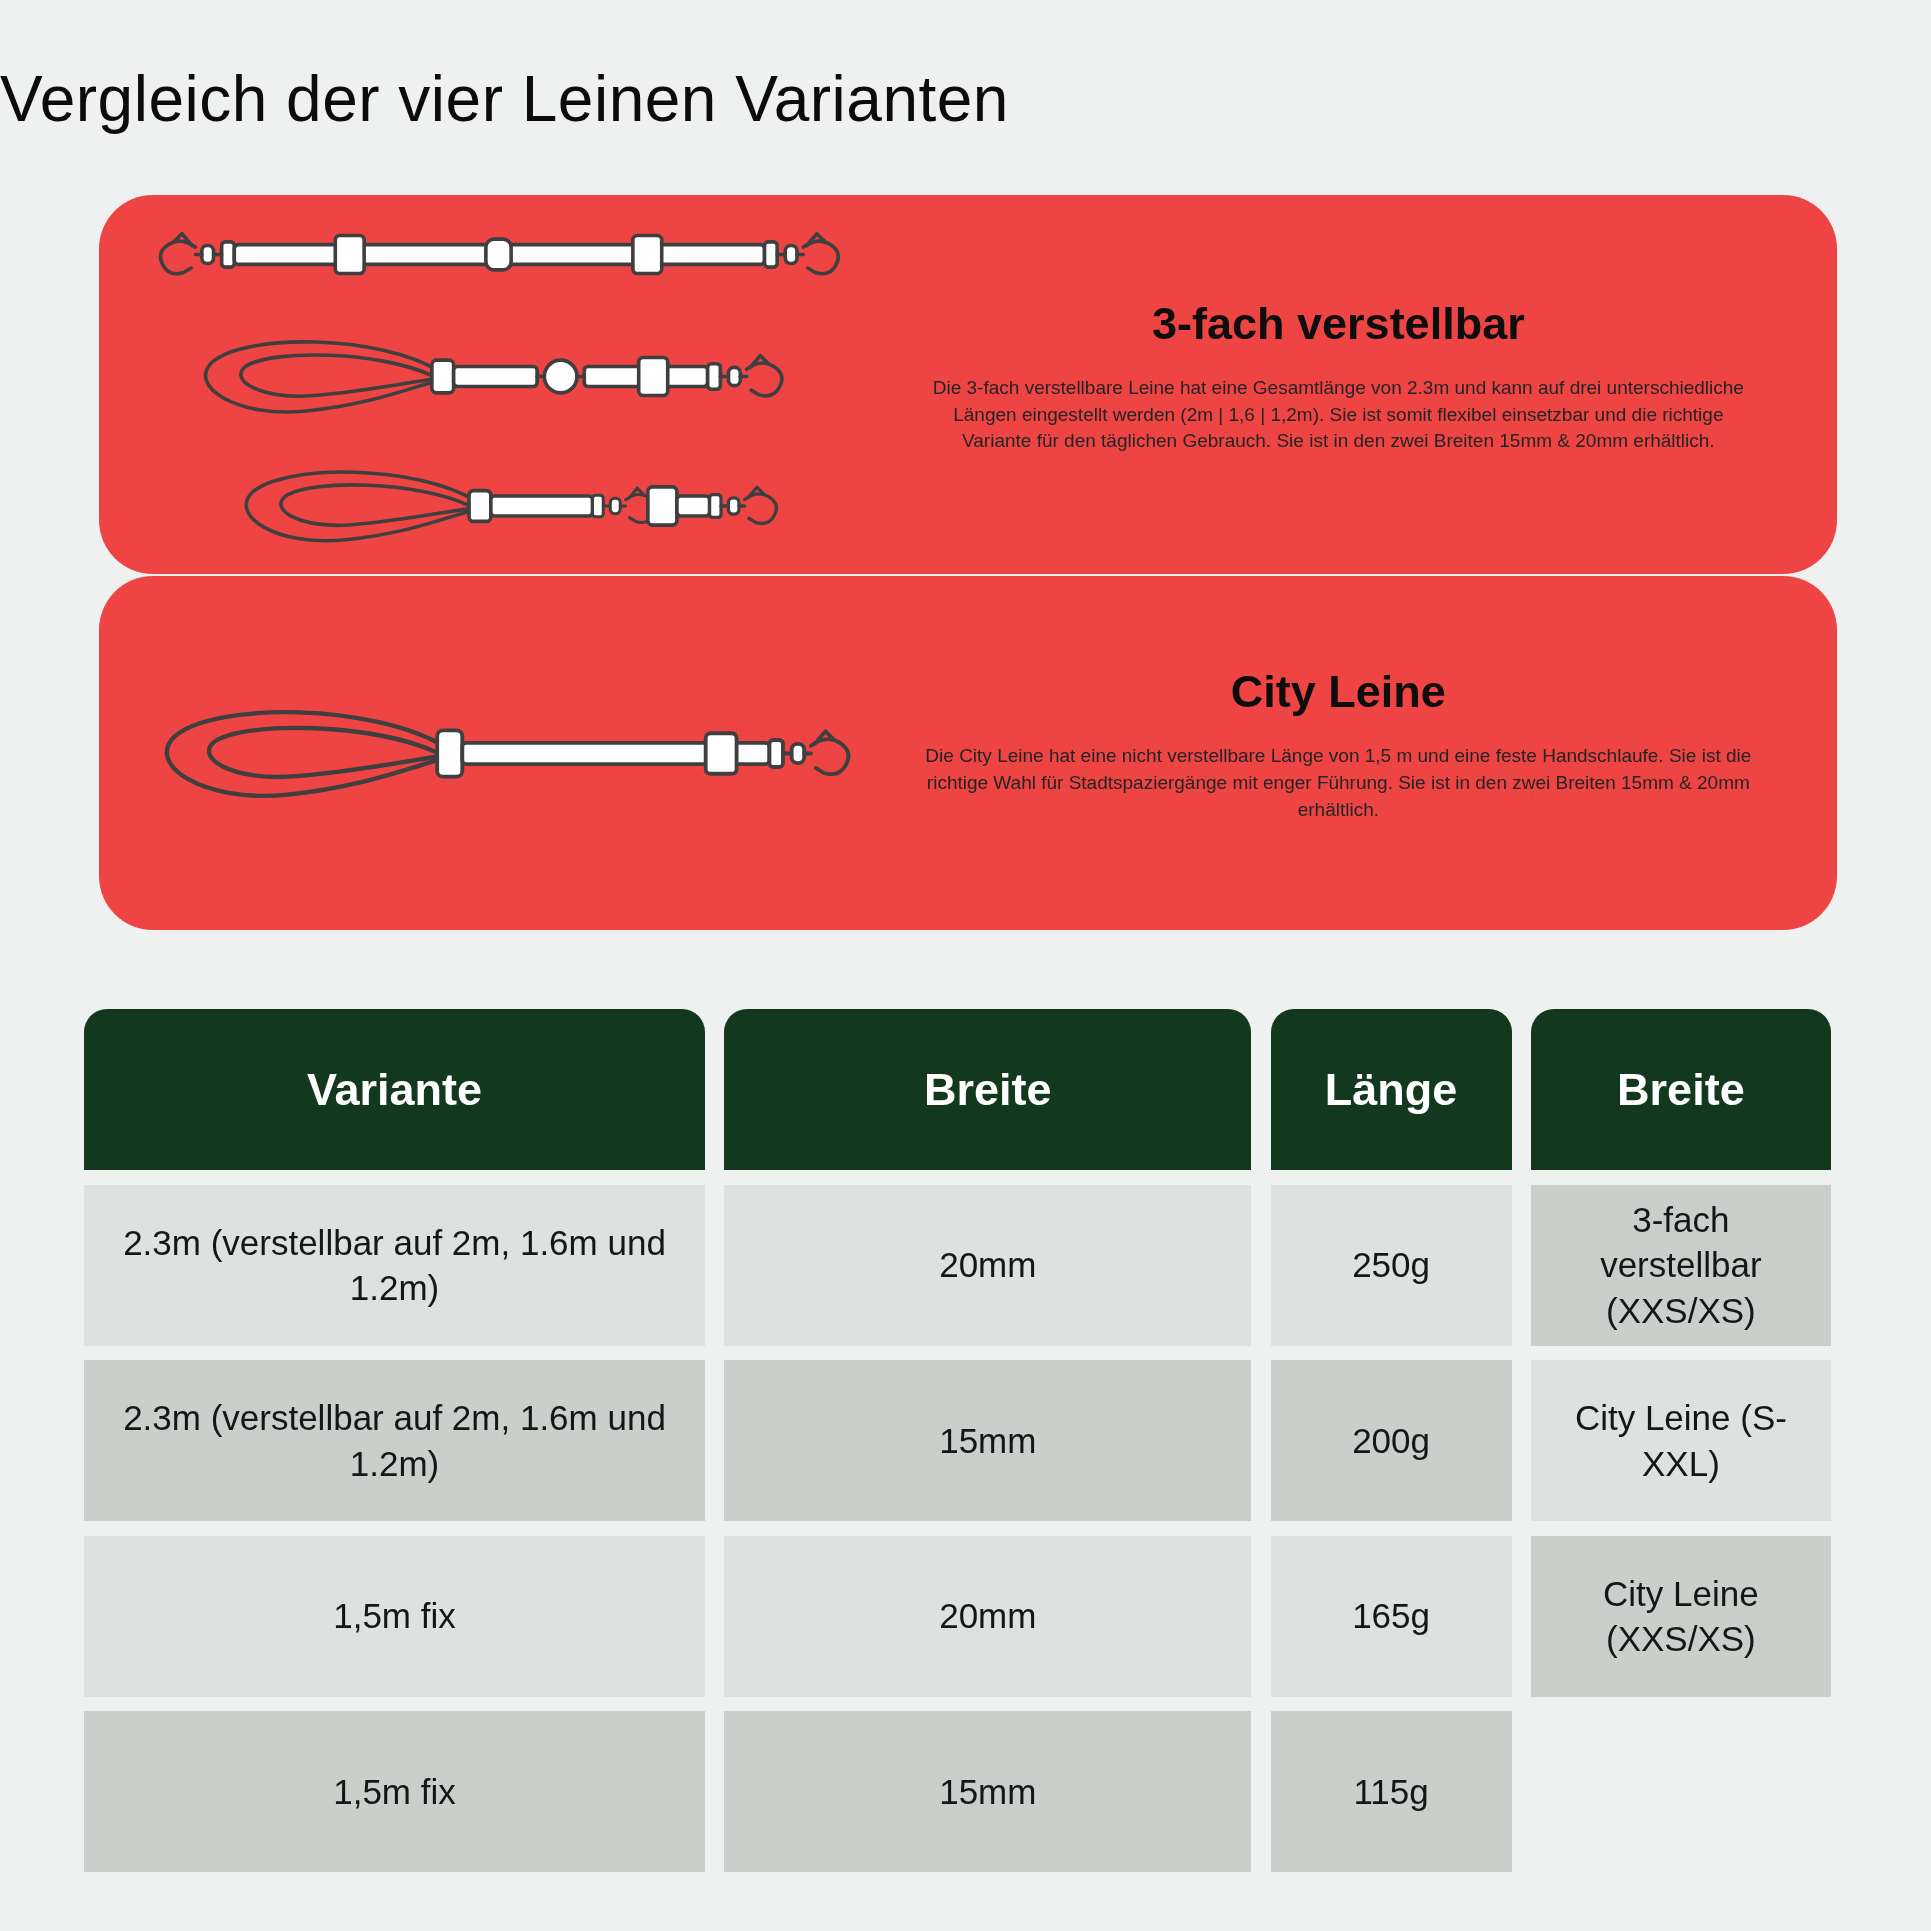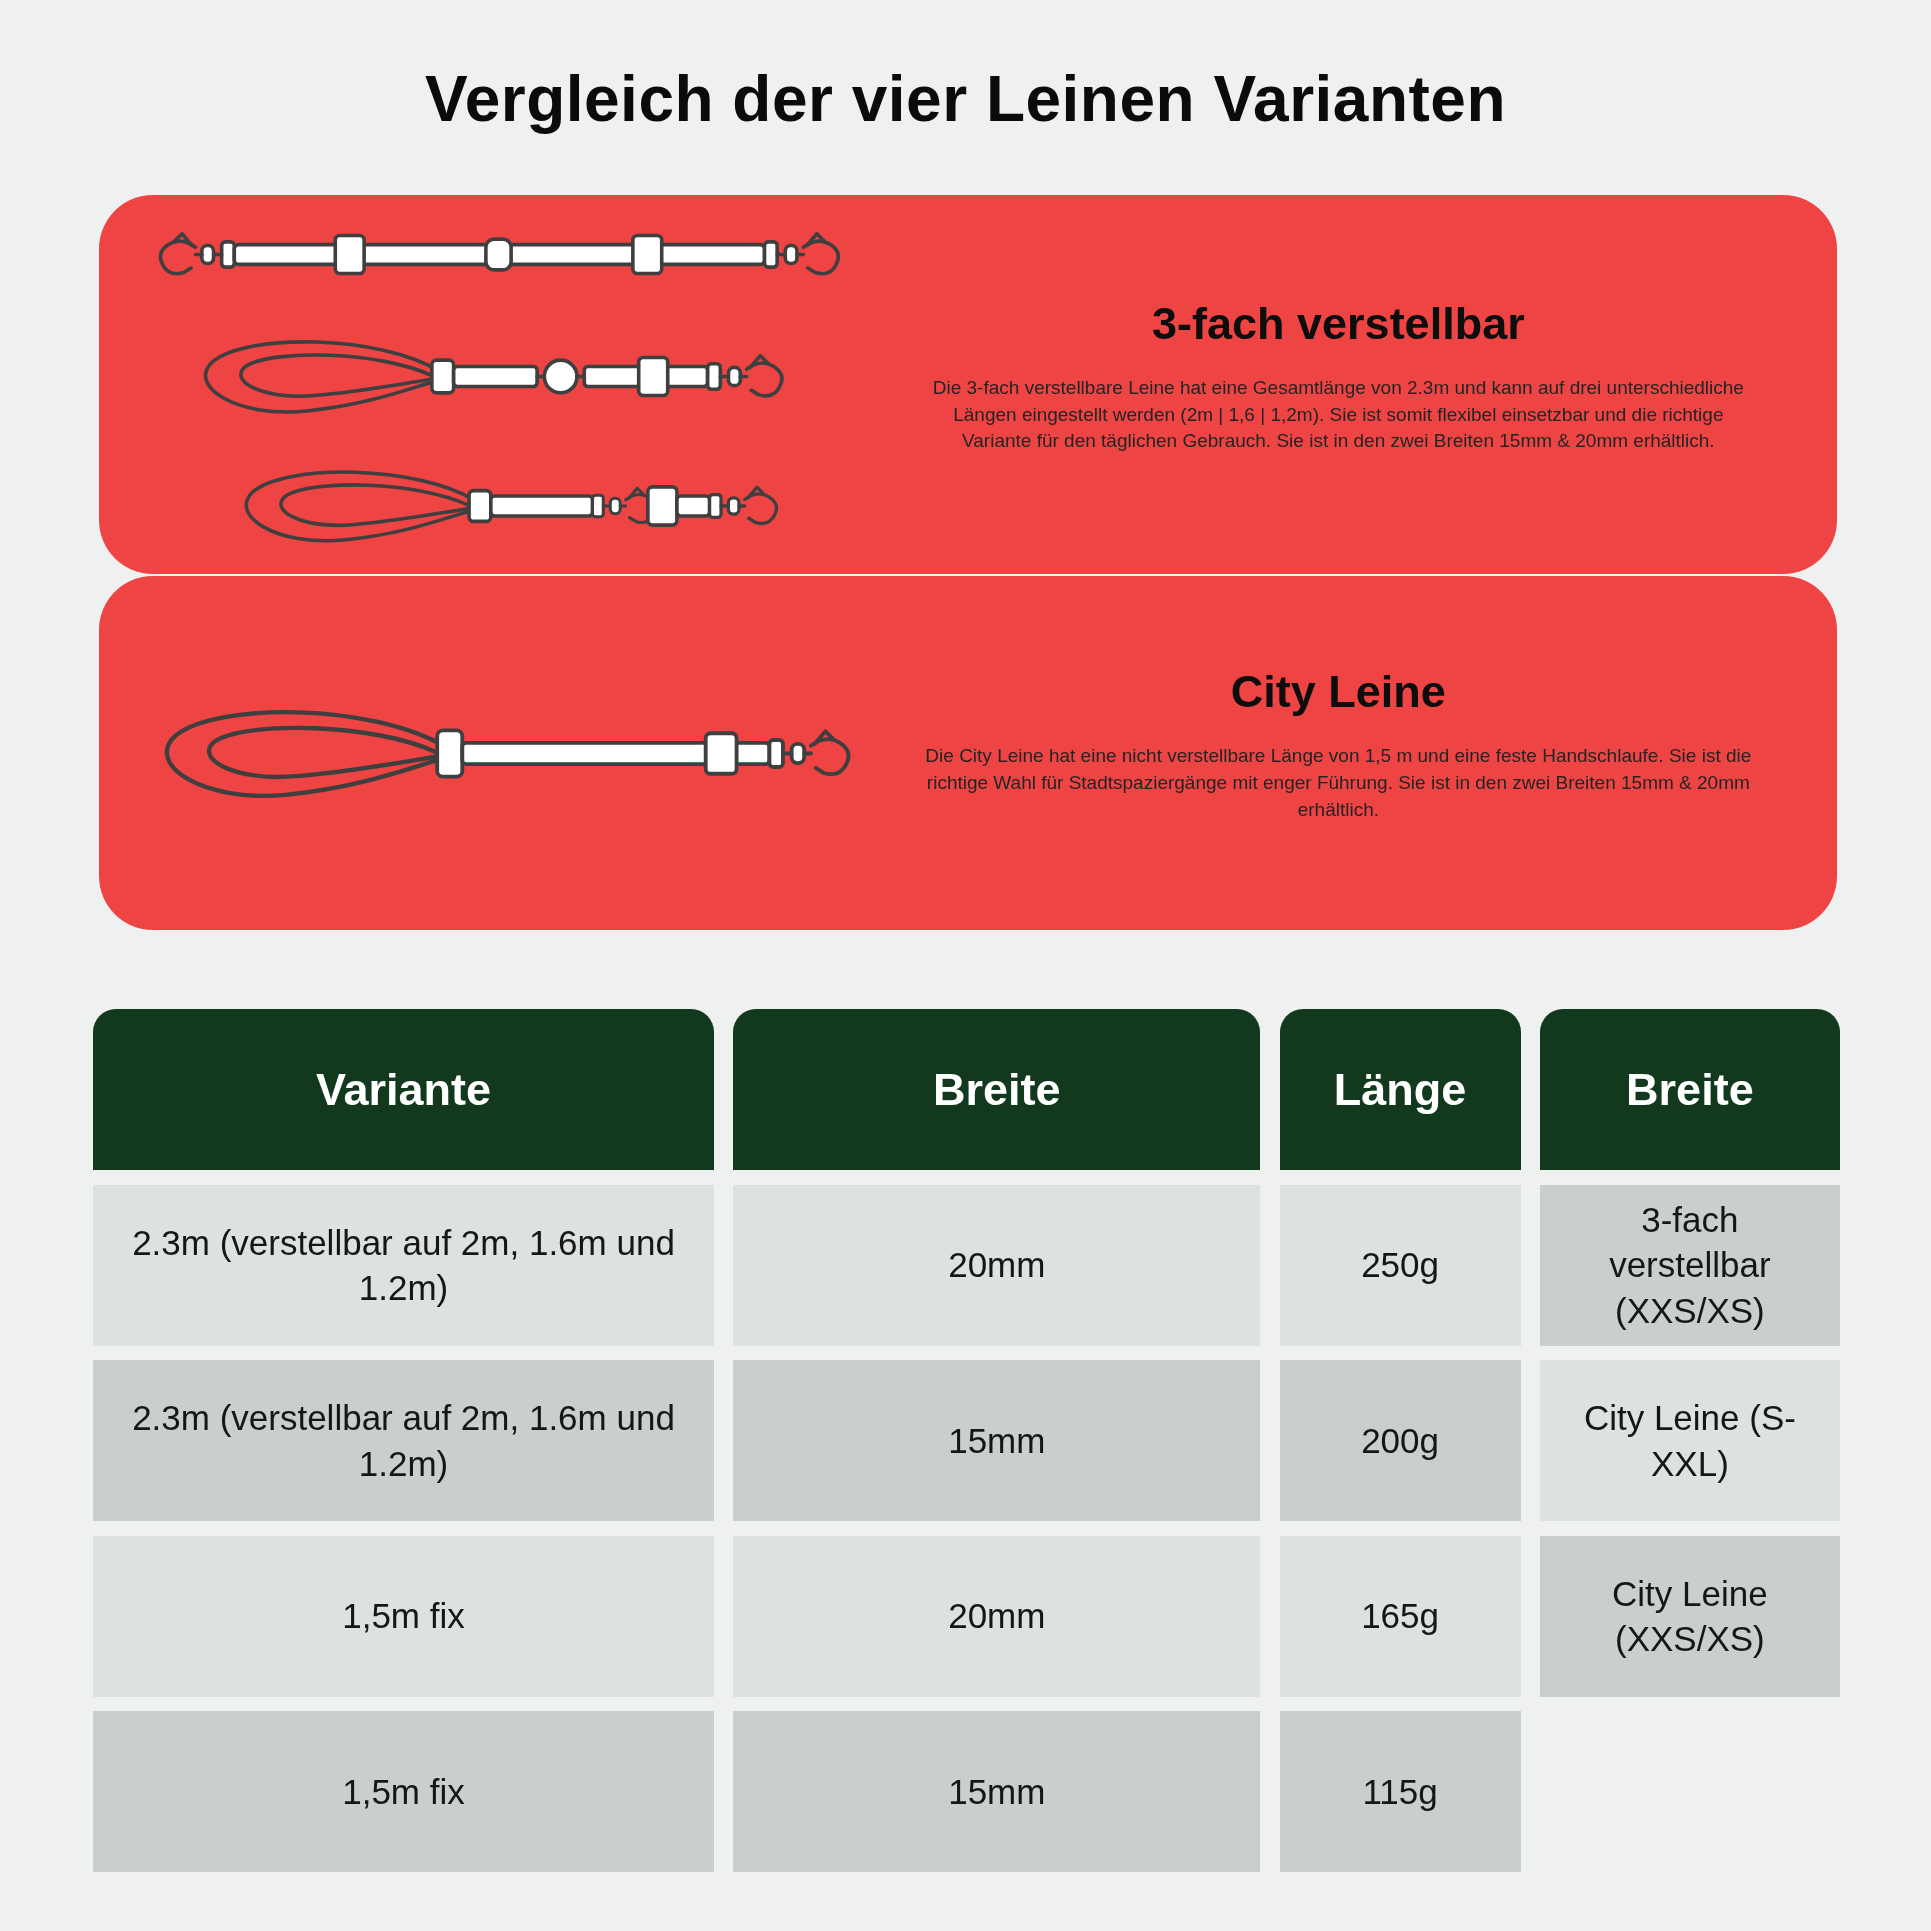--- a/index.html
+++ b/index.html
@@ -3,39 +3,39 @@
 <meta charset="utf-8">
 <style>
   html,body{margin:0;padding:0}
   body{
     width:1931px;height:1931px;position:relative;overflow:hidden;
     background:#eff1f0;color:#1c1c1c;
     font-family:"Liberation Sans",sans-serif;
   }
   .page-title{
     position:absolute;top:62px;left:0;width:100%;
-    text-align:center;font-size:64px;font-weight:700;color:#0b0b0b;
+    text-align:left;font-size:64px;font-weight:400;color:#0b0b0b;
     letter-spacing:0.5px;margin:0;
   }
   .card{
     position:absolute;left:99px;width:1738px;background:#ef4444;
     border-radius:54px;display:flex;align-items:center;box-sizing:border-box;
   }
   .card-1{top:195px;height:379px}
   .card-2{top:576px;height:354px}
   .card-art{
     flex:0 0 799px;display:flex;flex-direction:column;
     align-items:center;justify-content:center;gap:7.7px;
   }
   .card-text{flex:1;padding:0 68px 0 9.7px;text-align:center}
   .card-heading{font-size:45px;font-weight:700;color:#0d0d0d;margin:0 0 25px}
   .card-body{font-size:19px;line-height:1.42;color:#242424;margin:16px}
   .leash-svg{display:block}
   .comparison-table{
-    position:absolute;left:93px;top:1009px;
+    position:absolute;left:84px;top:1009px;
     display:grid;grid-template-columns:621px 527px 241px 300px;
     grid-auto-rows:161px;column-gap:19.3px;row-gap:14.5px;
   }
   .th{
     background:#12391d;color:#ffffff;font-size:45px;font-weight:700;
     display:flex;align-items:center;justify-content:center;
     border-radius:23px 23px 0 0;
   }
   .td{
     display:flex;align-items:center;justify-content:center;

